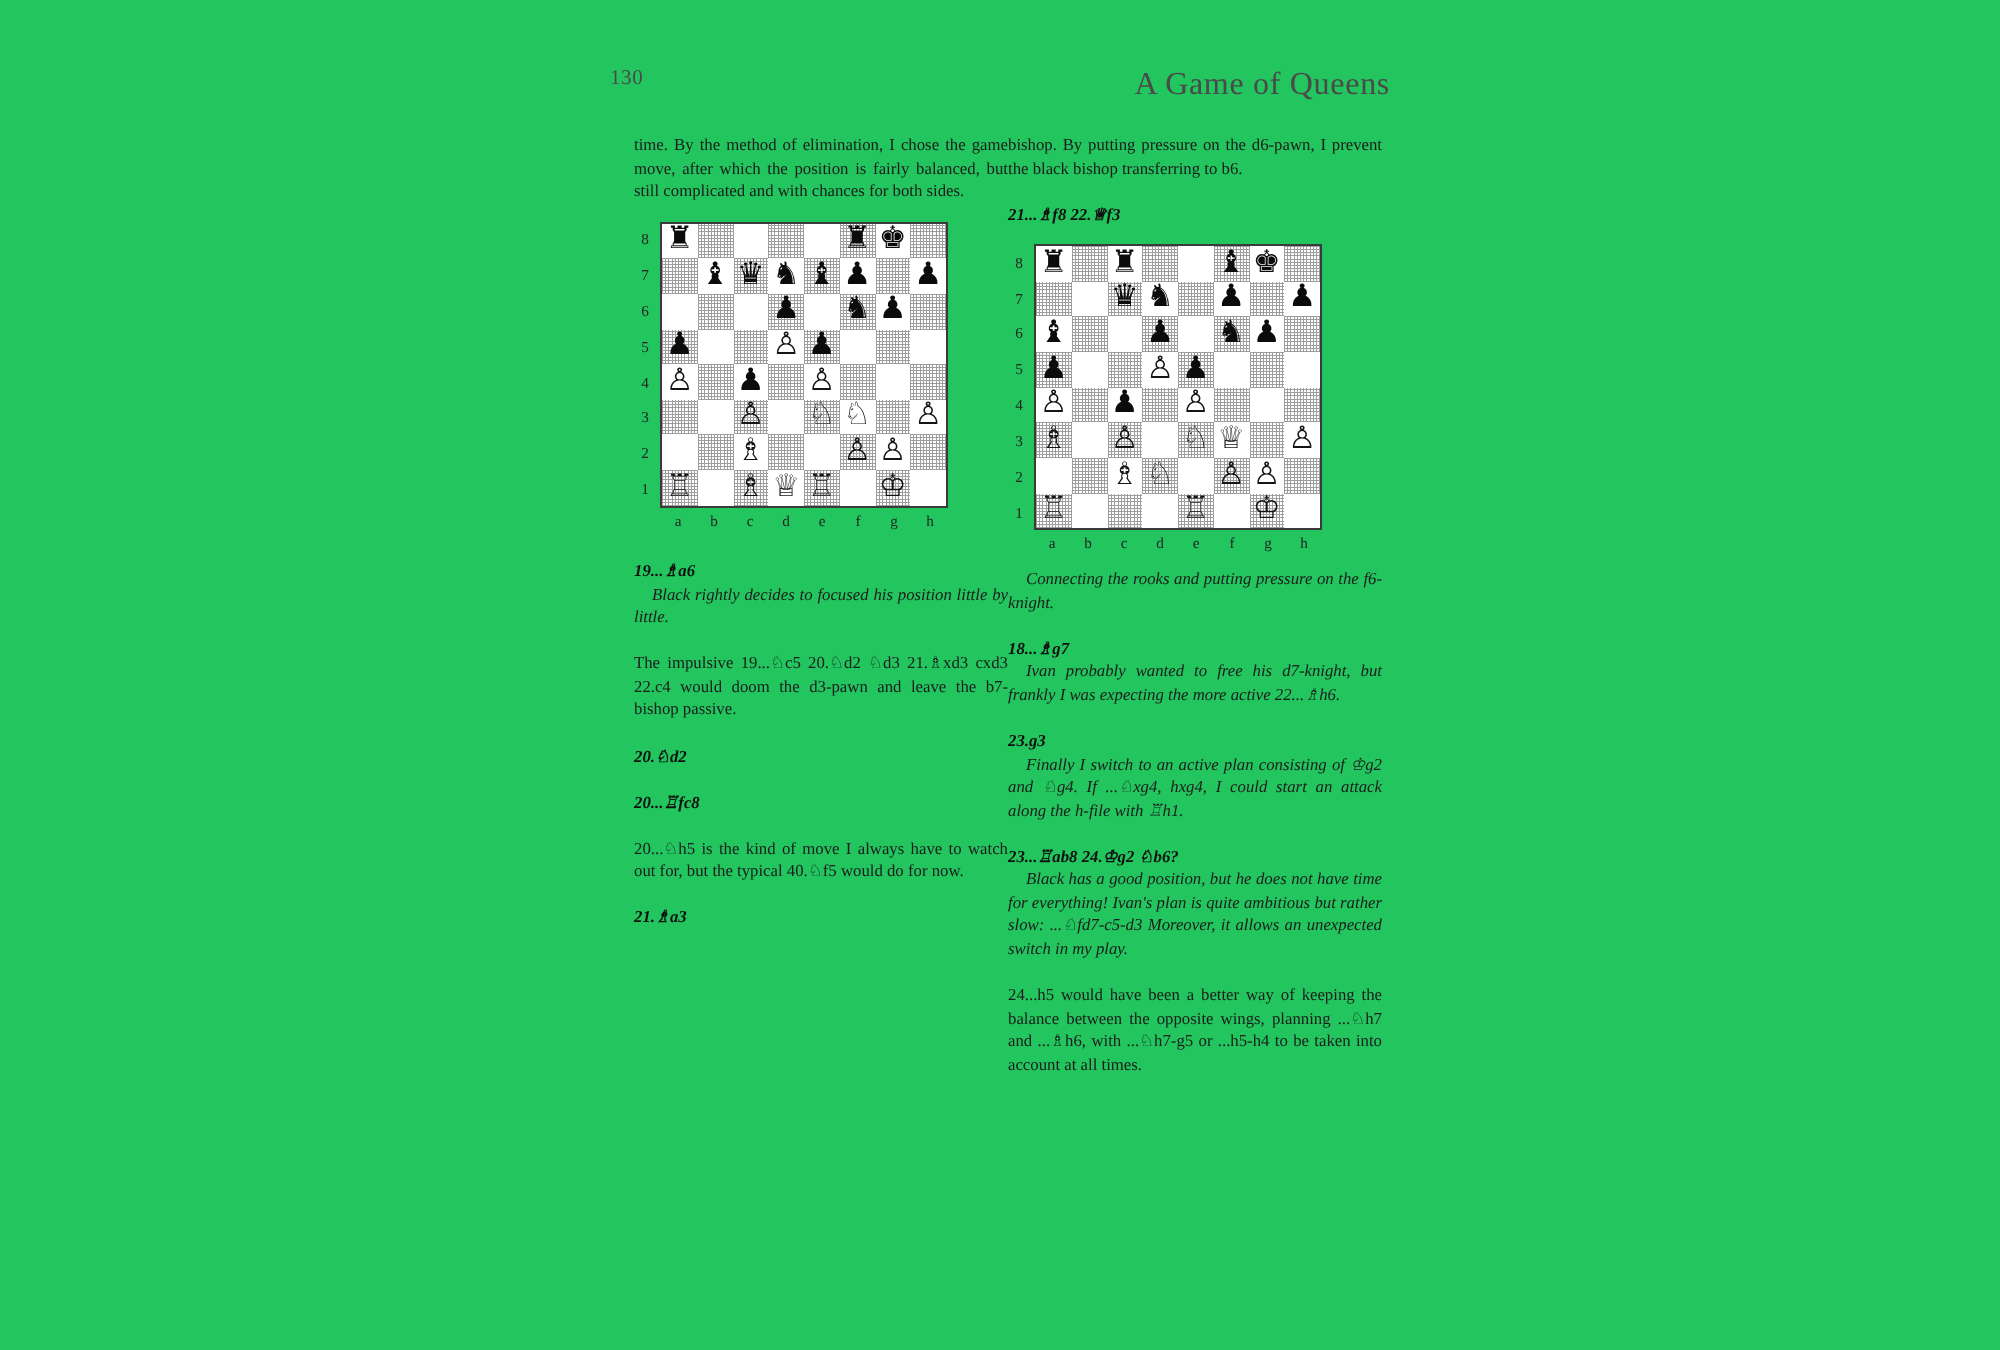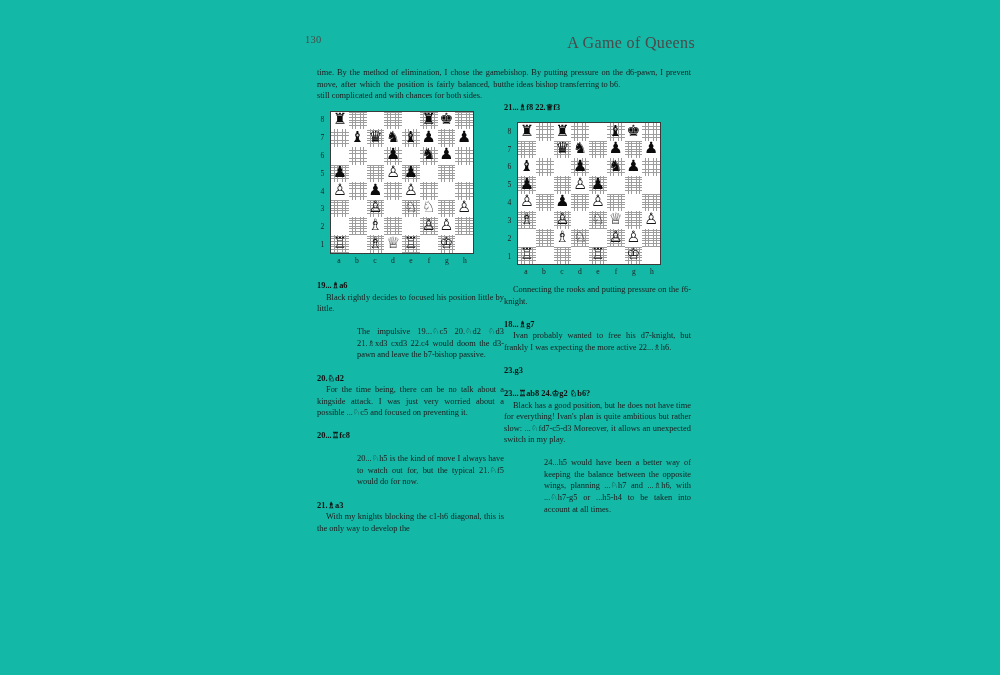--- a/index.html
+++ b/index.html
@@ -11,21 +11,21 @@
     height: 675px;
     background: #ffffff;
     font-family: "Liberation Serif", "DejaVu Serif", serif;
     color: #1a1a1a;
     overflow: hidden;
   }
   .page {
     position: relative;
     width: 1000px;
     height: 675px;
-    background: #14b8a6;
+    background: #22c55e;
   }
   .page-inner {
     position: absolute;
     left: 305px;
     top: 34px;
     width: 390px;
     height: 600px;
   }
   
   .runhead {
@@ -65,31 +65,32 @@
     margin: 0 0 0 0;
     font-size: 8.4px;
     line-height: 11.55px;
     text-align: justify;
     text-justify: inter-word;
     hyphens: auto;
     color: #1c1c1c;
   }
   p.body.indent {
     text-indent: 9px;
+    font-style: italic;
   }
   p.gap {
     margin-top: 11.55px;
-    margin-left: 40px;
   }
   .movehead {
     font-size: 8.4px;
     font-weight: bold;
     line-height: 11.55px;
     margin: 11.55px 0 0 0;
     color: #111;
+    font-style: italic;
   }
 
   
   .board-wrap {
     position: relative;
     width: 172px;
     height: 158px;
     margin: 9px 0 4px 0;
   }
   .board-rows {
@@ -333,33 +334,31 @@
               <span>h</span>
             </div>
         </div>
 
         <div class="movehead">19...♗a6</div>
         <p class="body indent">Black rightly decides to focused his position little by little.</p>
 
         <p class="body gap">The impulsive 19...♘c5 20.♘d2 ♘d3 21.♗xd3 cxd3 22.c4 would doom the d3-pawn and leave the b7-bishop passive.</p>
 
         <div class="movehead">20.♘d2</div>
-        <p class="body indent">For the time being, there can be no talk about a kingside attack. I was just very worried about a possible ...♘c5 and focused on preventing it.</p>
 
         <div class="movehead">20...♖fc8</div>
 
-        <p class="body gap">20...♘h5 is the kind of move I always have to watch out for, but the typical 21.♘f5 would do for now.</p>
+        <p class="body gap">20...♘h5 is the kind of move I always have to watch out for, but the typical 40.♘f5 would do for now.</p>
 
         <div class="movehead">21.♗a3</div>
-        <p class="body indent">With my knights blocking the c1-h6 diagonal, this is the only way to develop the</p>
       </div>
 
       <div class="col">
 
-        <p class="body">bishop. By putting pressure on the d6-pawn, I prevent the ideas bishop transferring to b6.</p>
+        <p class="body">bishop. By putting pressure on the d6-pawn, I prevent the black bishop transferring to b6.</p>
 
         <div class="movehead">21...♗f8 22.♕f3</div>
 
         <div class="board-wrap">
           <div class="board-rows">
               <span>8</span>
               <span>7</span>
               <span>6</span>
               <span>5</span>
               <span>4</span>
@@ -506,20 +505,21 @@
               <span>h</span>
             </div>
         </div>
 
         <p class="body indent">Connecting the rooks and putting pressure on the f6-knight.</p>
 
         <div class="movehead">18...♗g7</div>
         <p class="body indent">Ivan probably wanted to free his d7-knight, but frankly I was expecting the more active 22...♗h6.</p>
 
         <div class="movehead">23.g3</div>
+        <p class="body indent">Finally I switch to an active plan consisting of ♔g2 and ♘g4. If ...♘xg4, hxg4, I could start an attack along the h-file with ♖h1.</p>
 
         <div class="movehead">23...♖ab8 24.♔g2 ♘b6?</div>
         <p class="body indent">Black has a good position, but he does not have time for everything! Ivan's plan is quite ambitious but rather slow: ...♘fd7-c5-d3 Moreover, it allows an unexpected switch in my play.</p>
 
         <p class="body gap">24...h5 would have been a better way of keeping the balance between the opposite wings, planning ...♘h7 and ...♗h6, with ...♘h7-g5 or ...h5-h4 to be taken into account at all times.</p>
       </div>
 
     </div>
   </div>
 </div>

